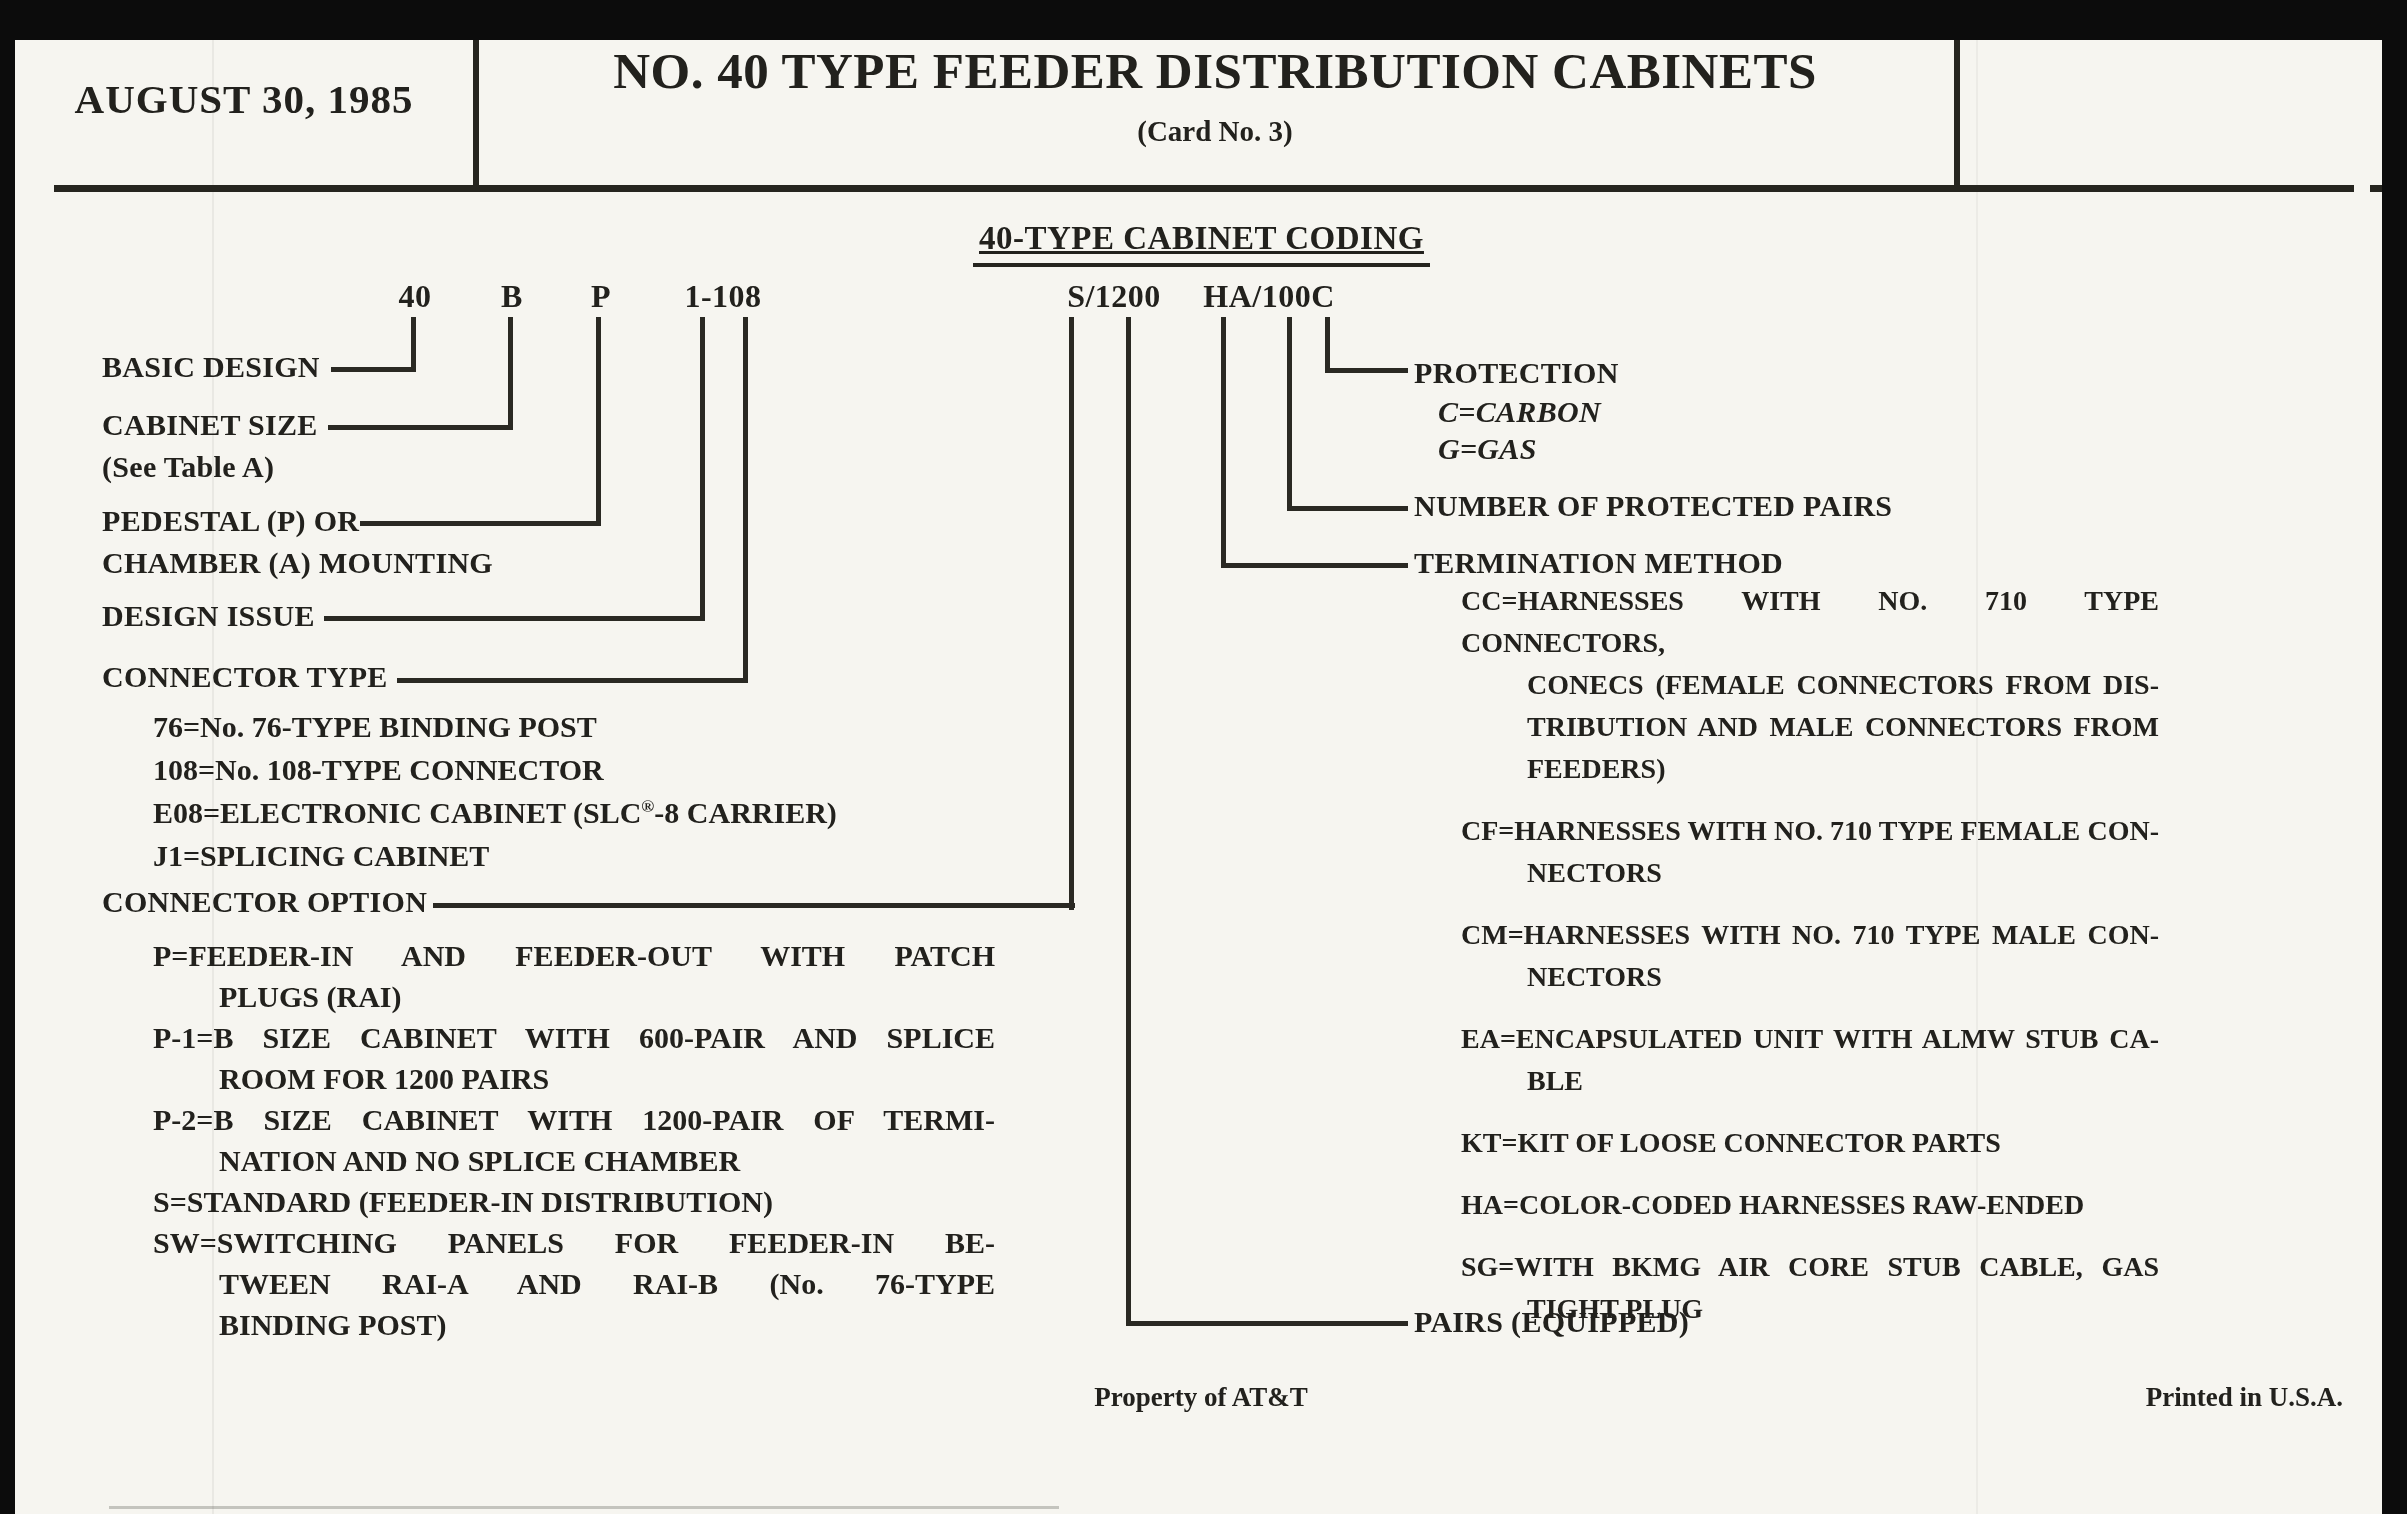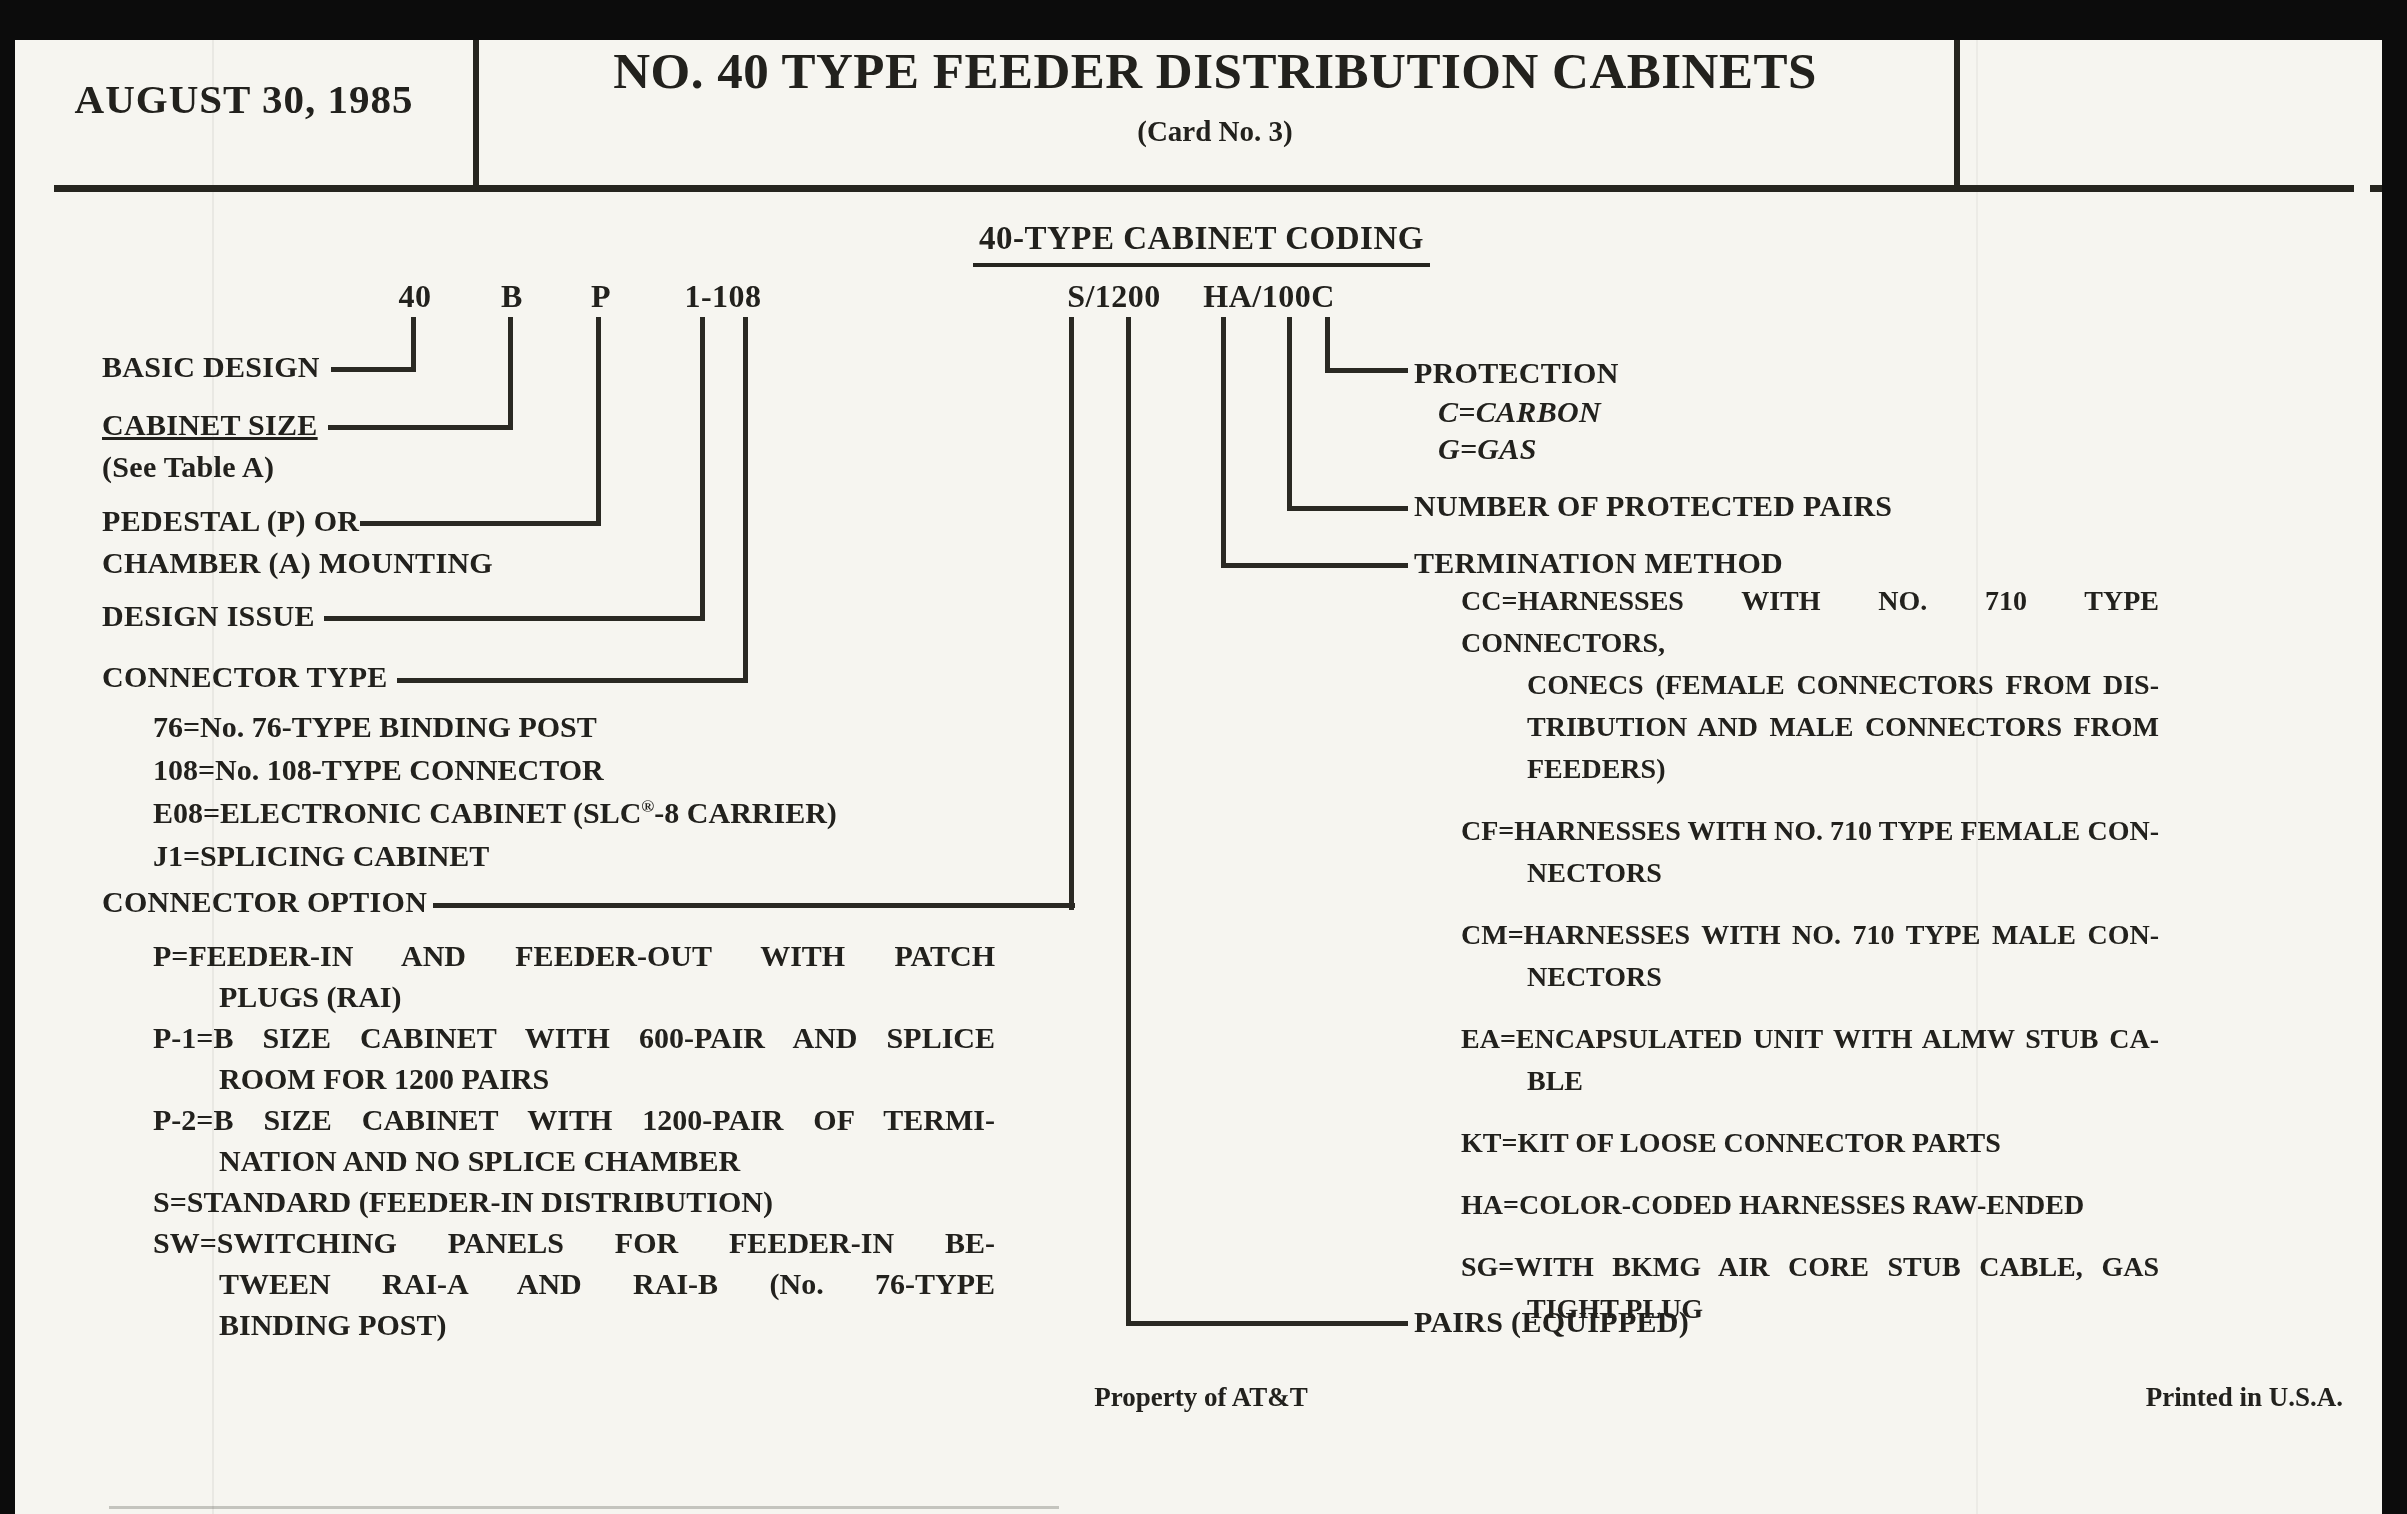--- a/index.html
+++ b/index.html
@@ -15,21 +15,21 @@
 
   .divider{position:absolute;top:40px;height:149px;width:6px;background:#26251f;}
   .rule{position:absolute;left:54px;top:185px;width:2300px;height:7px;background:#26251f;}
   .rule-nub{position:absolute;left:2370px;top:185px;width:12px;height:7px;background:#26251f;}
 
   .hdr-date{position:absolute;left:15px;top:75px;width:458px;text-align:center;font-size:41px;letter-spacing:1px;}
   .hdr-title{position:absolute;left:476px;top:42px;width:1478px;text-align:center;font-size:51px;letter-spacing:0.5px;}
   .hdr-card{position:absolute;left:476px;top:115px;width:1478px;text-align:center;font-size:29px;}
 
   .coding-heading{position:absolute;left:973px;top:220px;width:457px;text-align:center;font-size:33px;
-                  letter-spacing:0.5px;border-bottom:4px solid #26251f;padding-bottom:6px;}
+                  letter-spacing:0.5px;border-bottom:4px solid #26251f;padding-bottom:6px;text-decoration:underline;}
 
   .token{position:absolute;top:278px;transform:translateX(-50%);font-size:32px;letter-spacing:0.5px;white-space:nowrap;}
 
   .vl{position:absolute;width:5px;background:#2a2923;}
   .hl{position:absolute;height:5px;background:#2a2923;}
 
   .lbl{position:absolute;font-size:30px;line-height:34px;white-space:nowrap;letter-spacing:0.3px;}
 
   .type-list{position:absolute;left:153px;top:705px;font-size:30px;line-height:43px;white-space:nowrap;}
   .option-list{position:absolute;left:153px;top:935px;width:842px;font-size:30px;line-height:41px;}
@@ -93,21 +93,21 @@
       <div class="hl" style="left: 324px; top: 616px; width: 381px;"></div>
       <div class="hl" style="left: 397px; top: 678px; width: 350px;"></div>
       <div class="hl" style="left: 433px; top: 903px; width: 642px;"></div>
       <div class="hl" style="left: 1126px; top: 1321px; width: 282px;"></div>
       <div class="hl" style="left: 1221px; top: 563px; width: 187px;"></div>
       <div class="hl" style="left: 1287px; top: 506px; width: 121px;"></div>
       <div class="hl" style="left: 1325px; top: 368px; width: 83px;"></div>
     </div>
 
   <div class="lbl" style="left:102px;top:350px;">BASIC DESIGN</div>
-  <div class="lbl" style="left:102px;top:408px;text-decoration:underline;">CABINET SIZE</div>
+  <div class="lbl" style="left:102px;top:408px;">CABINET SIZE</div>
   <div class="lbl" style="left:102px;top:450px;">(See Table A)</div>
   <div class="lbl" style="left:102px;top:504px;">PEDESTAL (P) OR</div>
   <div class="lbl" style="left:102px;top:546px;">CHAMBER (A) MOUNTING</div>
   <div class="lbl" style="left:102px;top:599px;">DESIGN ISSUE</div>
   <div class="lbl" style="left:102px;top:660px;">CONNECTOR TYPE</div>
   <div class="lbl" style="left:102px;top:885px;">CONNECTOR OPTION</div>
 
   <div class="type-list" id="type-list">
       <div class="line">76=No. 76-TYPE BINDING POST</div>
       <div class="line">108=No. 108-TYPE CONNECTOR</div>

